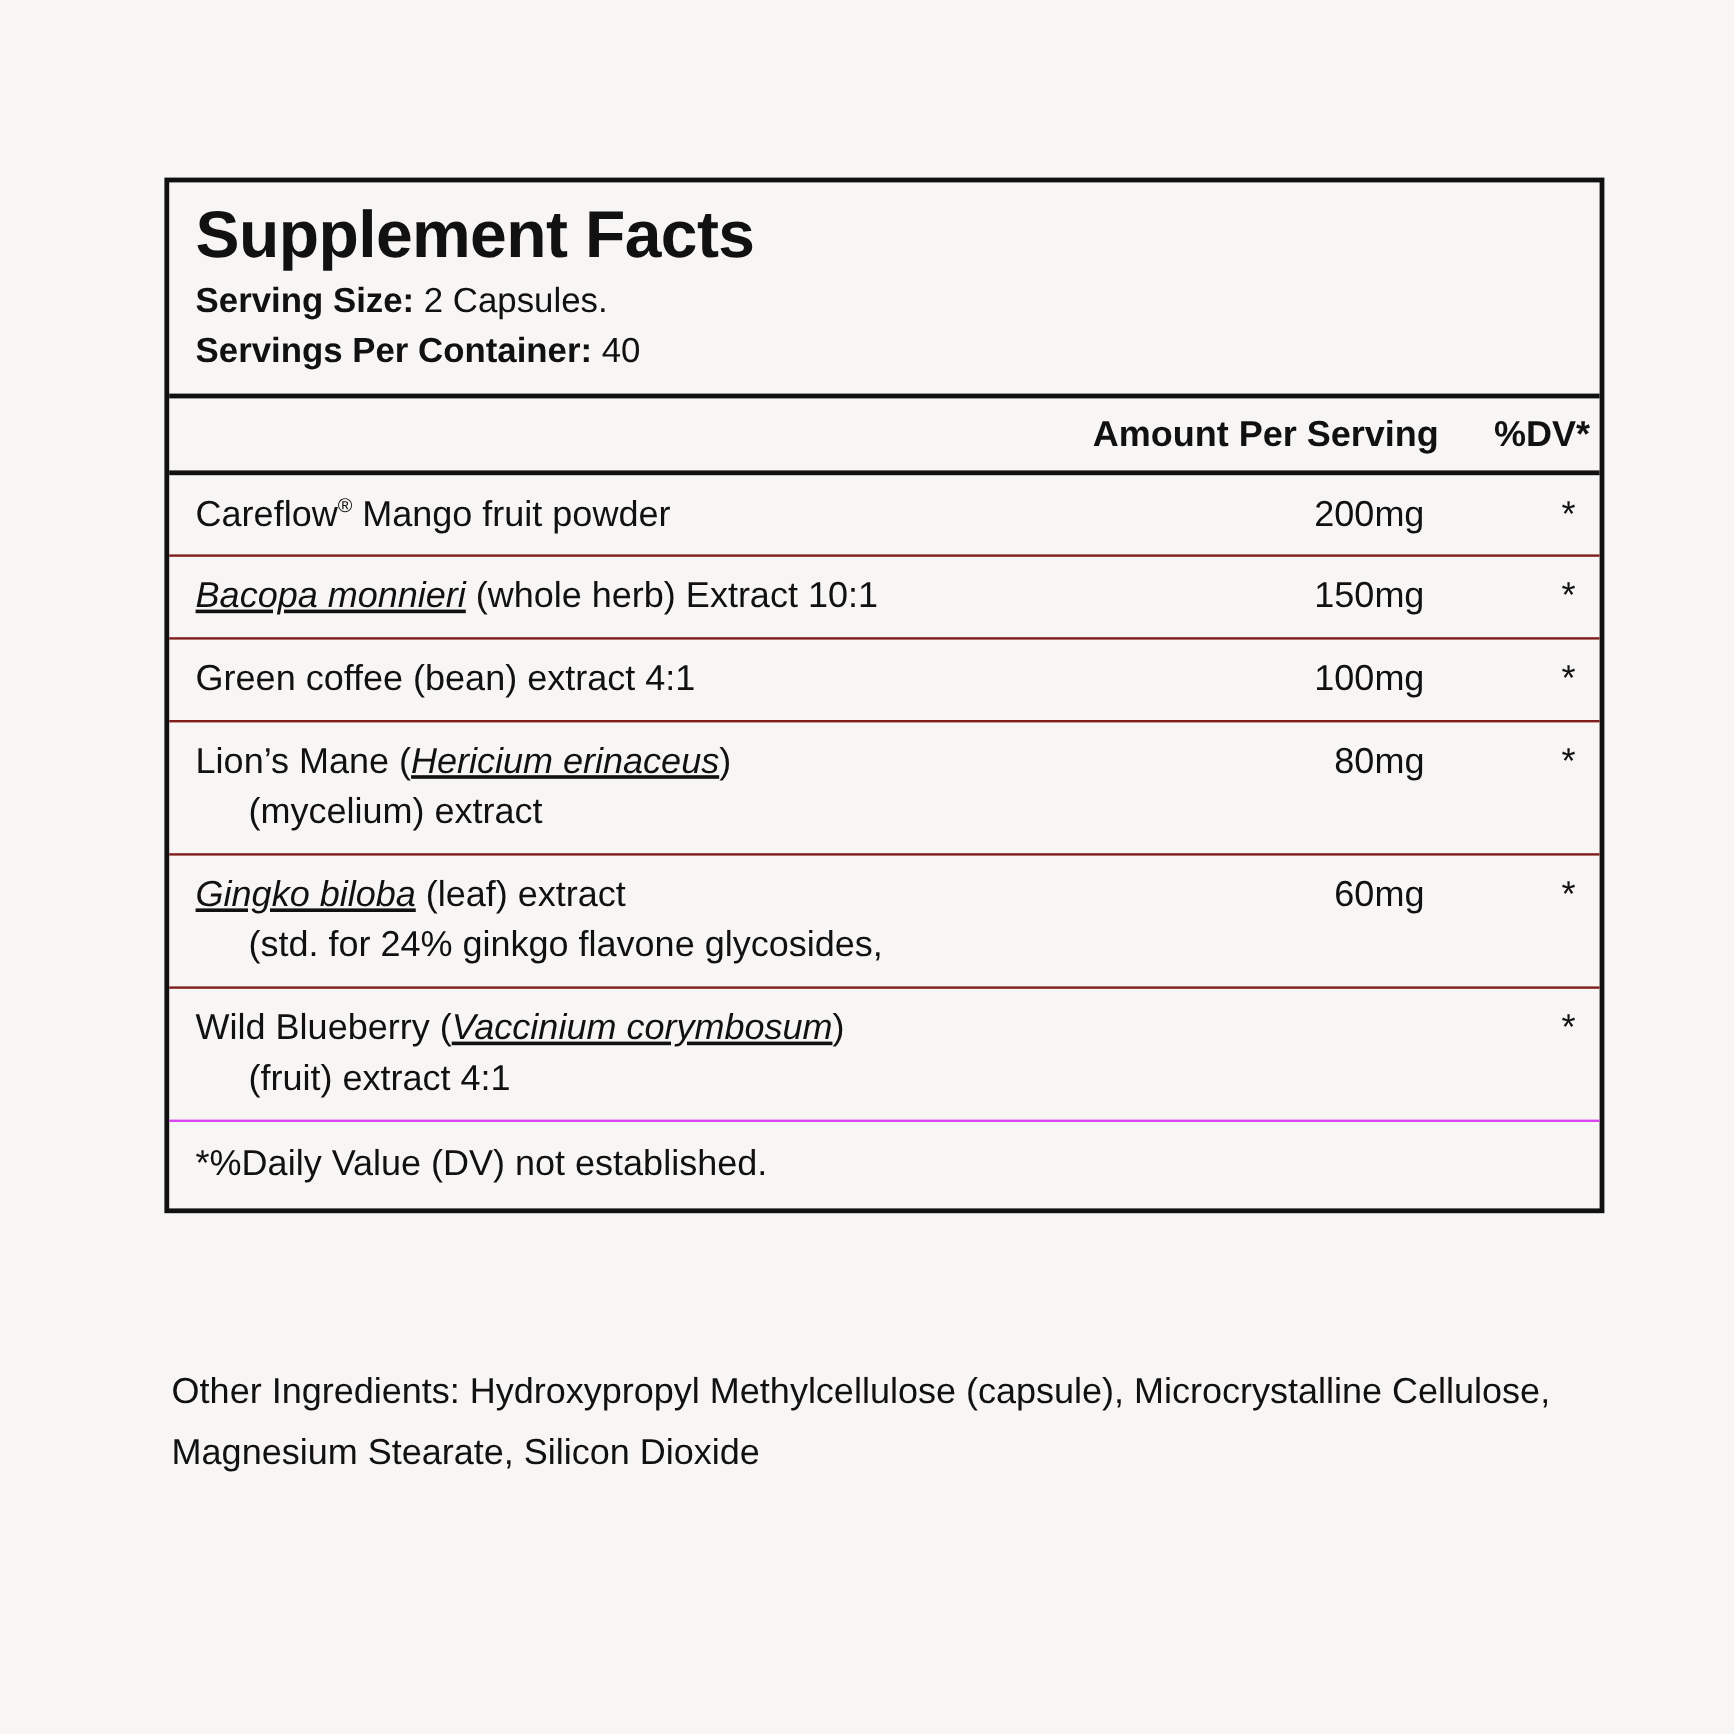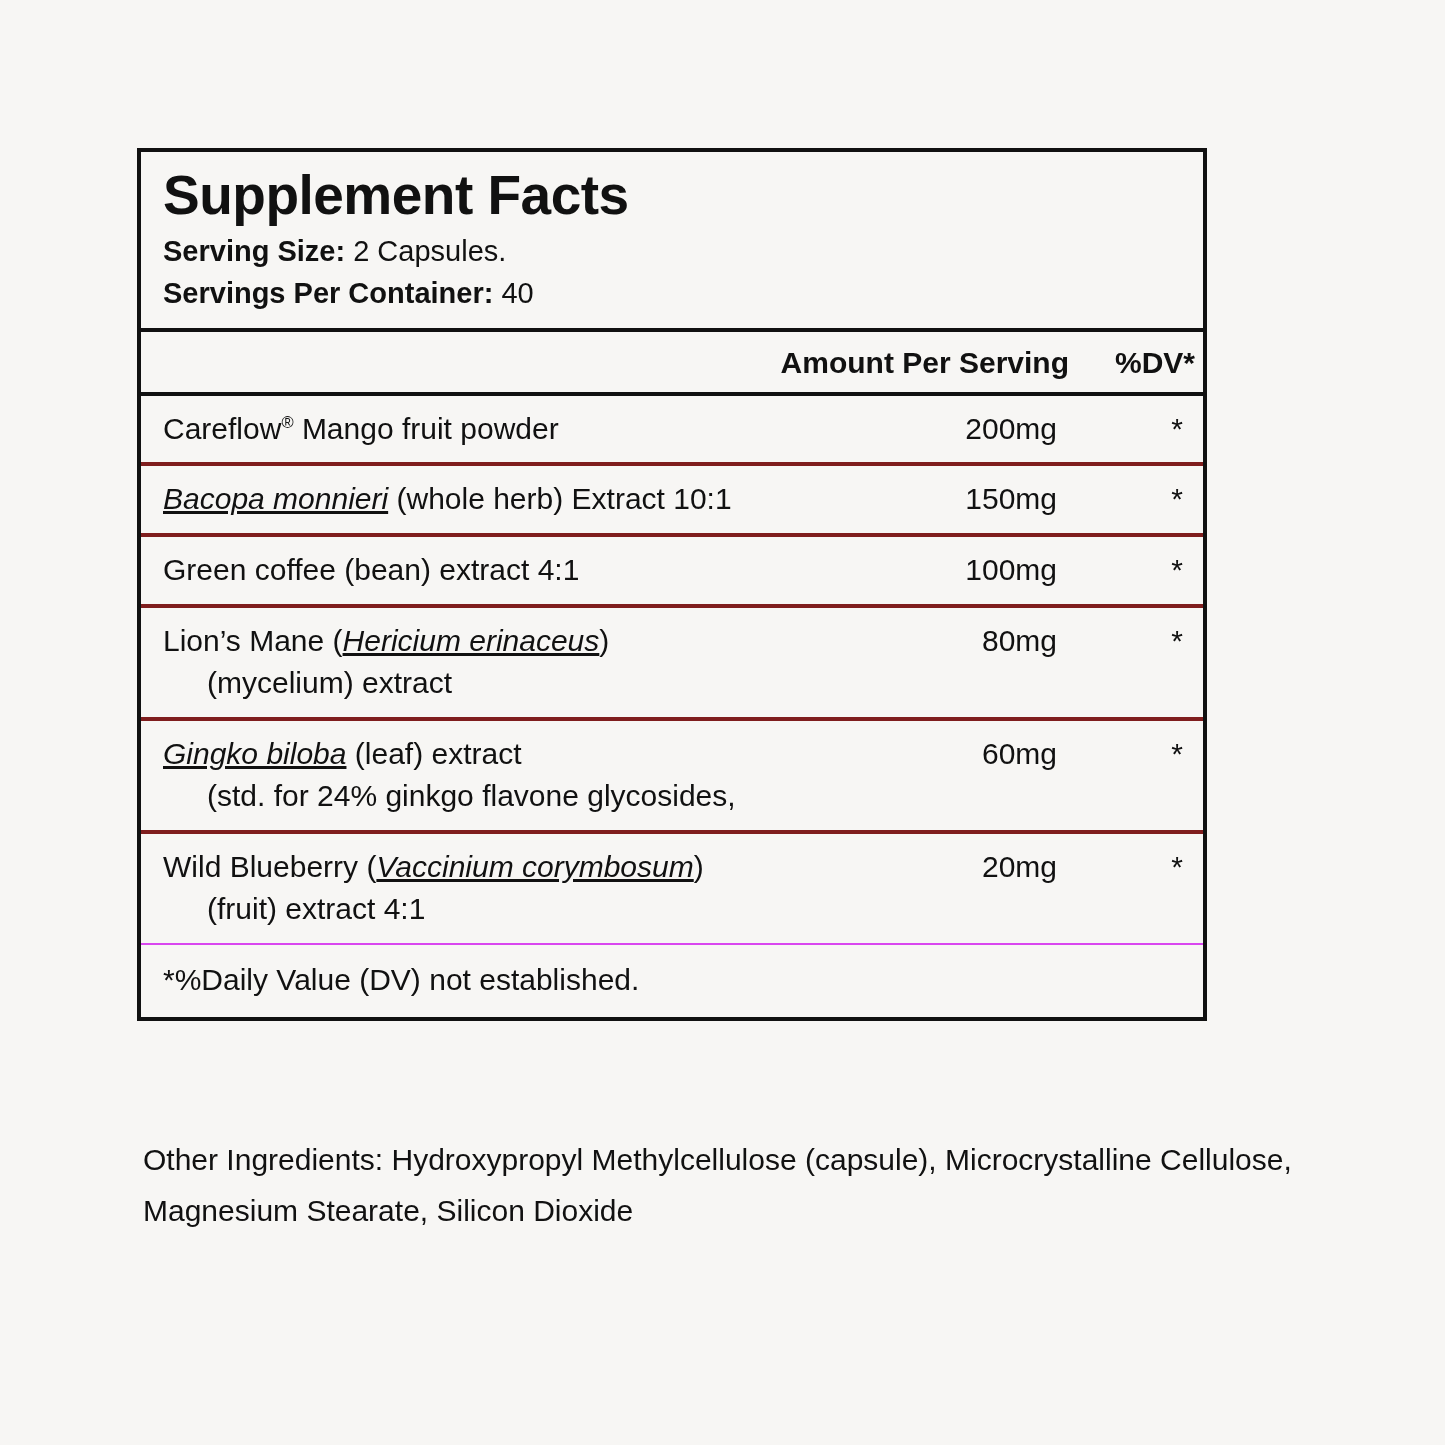--- a/index.html
+++ b/index.html
@@ -17,21 +17,21 @@
   .page {
     position: relative;
     width: 1445px;
     height: 1445px;
     box-sizing: border-box;
   }
   .panel {
     position: absolute;
     left: 137px;
     top: 148px;
-    width: 1070px;
+    width: 1200px;
     border: 4px solid #111111;
     box-sizing: border-box;
     background: #f7f6f4;
   }
   
   .header {
     padding: 14px 20px 14px 22px;
     border-bottom: 4px solid #111111;
   }
   .title {
@@ -66,21 +66,21 @@
   .colhead .dv {
     width: 126px;
     text-align: right;
     white-space: nowrap;
   }
   
   .row {
     display: flex;
     align-items: flex-start;
     padding: 12px 20px 12px 22px;
-    border-bottom: 4px solid #7f1d1d;
+    border-bottom: 2px solid #7f1d1d;
     font-size: 30px;
     line-height: 1.42;
   }
   .row.thick-bottom {
     border-bottom: 2px solid #d946ef;
   }
   .row .name {
     flex: 1 1 auto;
     padding-right: 10px;
   }
@@ -165,21 +165,20 @@
           <div class="amount">80mg</div>
           <div class="dv">*</div>
         </div>
         <div class="row">
           <div class="name"><em>Gingko biloba</em> (leaf) extract<span class="sub">(std. for 24% ginkgo flavone glycosides,</span></div>
           <div class="amount">60mg</div>
           <div class="dv">*</div>
         </div>
         <div class="row thick-bottom">
           <div class="name">Wild Blueberry (<em>Vaccinium corymbosum</em>)<span class="sub">(fruit) extract 4:1</span></div>
-          <div class="amount">20mg</div>
           <div class="dv">*</div>
         </div>
       </div>
 
     <div class="footnote">*%Daily Value (DV) not established.</div>
 
   </div>
 
   <div class="other">Other Ingredients: Hydroxypropyl Methylcellulose (capsule), Microcrystalline Cellulose, Magnesium Stearate, Silicon Dioxide</div>
 

